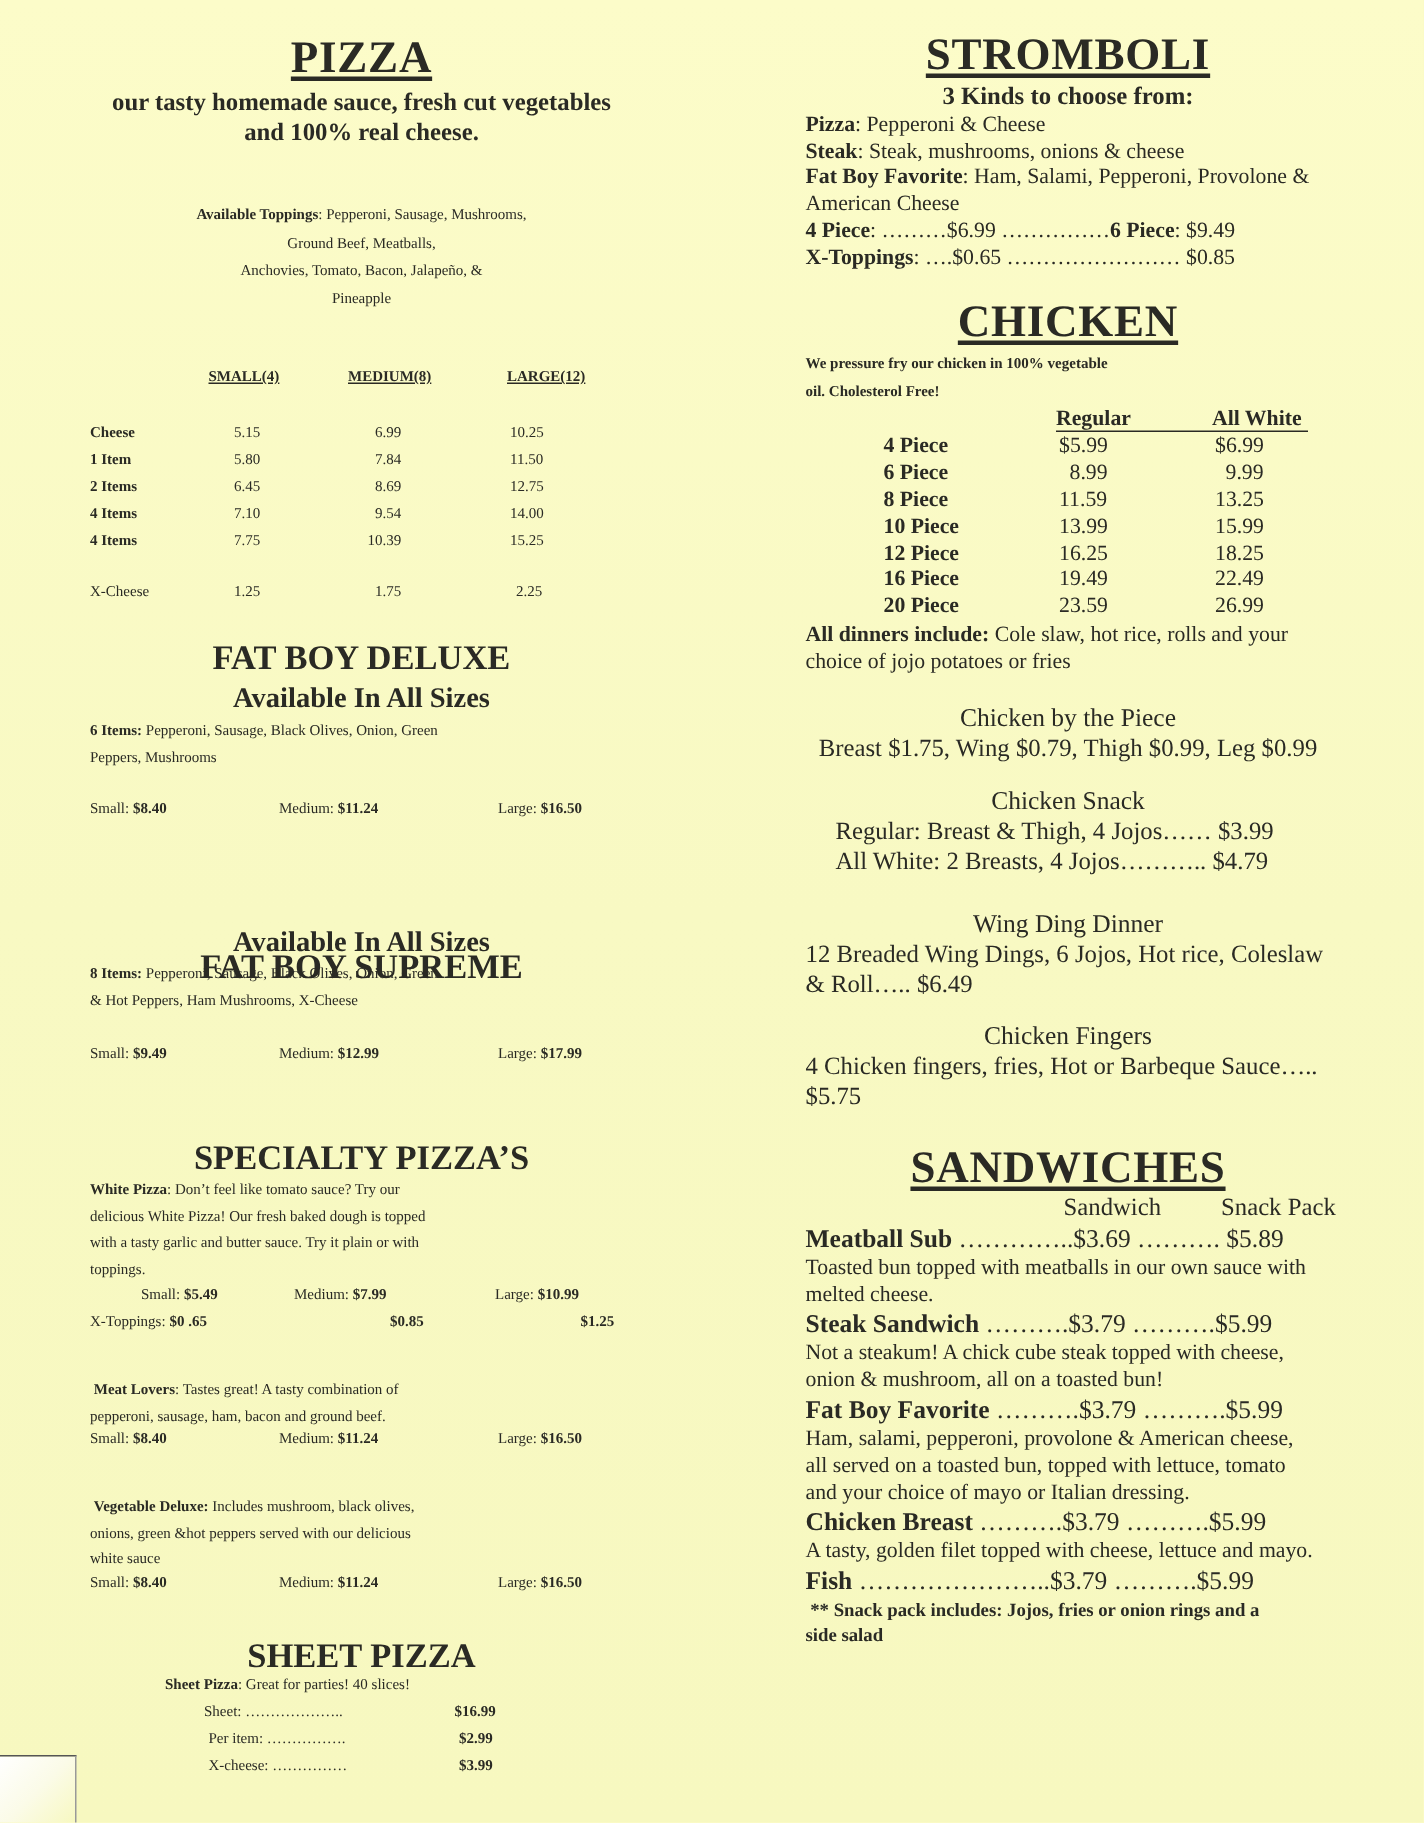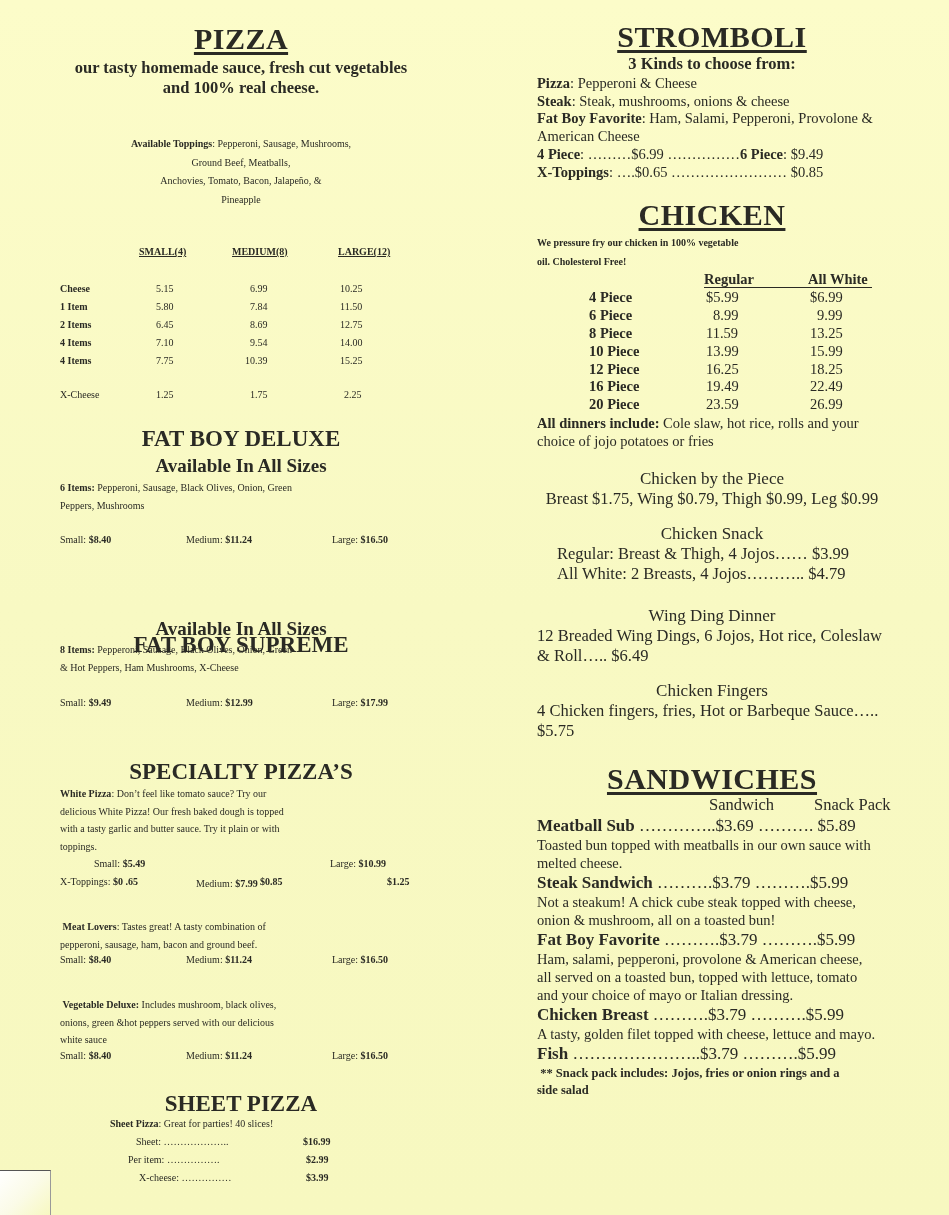--- a/index.html
+++ b/index.html
@@ -112,21 +112,21 @@
     <div class="abs t15" style="left:274px;top:697px;"><span>Large:</span> <span class="b">$17.99</span></div>
 
     <div class="abs h2 center" style="left:0;width:366px;top:759px;">SPECIALTY PIZZA’S</div>
     <div class="abs t15" style="left:2px;top:785px;line-height:17.5px;">
       <div><span class="b">White Pizza</span><span>: Don’t feel like tomato sauce? Try our</span></div>
       <div>delicious White Pizza! Our fresh baked dough is topped</div>
       <div>with a tasty garlic and butter sauce. Try it plain or with</div>
       <div>toppings.</div>
     </div>
     <div class="abs t15" style="left:36px;top:858px;"><span>Small:</span> <span class="b">$5.49</span></div>
-    <div class="abs t15" style="left:138px;top:878px;"><span>Medium:</span> <span class="b">$7.99</span></div>
+    <div class="abs t15" style="left:138px;top:858px;"><span>Medium:</span> <span class="b">$7.99</span></div>
     <div class="abs t15" style="left:272px;top:858px;"><span>Large:</span> <span class="b">$10.99</span></div>
     <div class="abs t15" style="left:2px;top:876px;"><span>X-Toppings:</span> <span class="b">$0 .65</span></div>
     <div class="abs t15 b" style="left:202px;top:876px;">$0.85</div>
     <div class="abs t15 b" style="left:329px;top:876px;">$1.25</div>
 
     <div class="abs t15" style="left:2px;top:918px;line-height:17.5px;">
       <div>&nbsp;<span class="b">Meat Lovers</span><span>: Tastes great! A tasty combination of</span></div>
       <div>pepperoni, sausage, ham, bacon and ground beef.</div>
     </div>
     <div class="abs t15" style="left:2px;top:954px;"><span>Small:</span> <span class="b">$8.40</span></div>
@@ -139,21 +139,21 @@
       <div>white sauce</div>
     </div>
     <div class="abs t15" style="left:2px;top:1050px;"><span>Small:</span> <span class="b">$8.40</span></div>
     <div class="abs t15" style="left:128px;top:1050px;"><span>Medium:</span> <span class="b">$11.24</span></div>
     <div class="abs t15" style="left:274px;top:1050px;"><span>Large:</span> <span class="b">$16.50</span></div>
 
     <div class="abs h2 center" style="left:0;width:366px;top:1091px;">SHEET PIZZA</div>
     <div class="abs t15" style="left:52px;top:1118px;"><span class="b">Sheet Pizza</span><span>: Great for parties! 40 slices!</span></div>
     <div class="abs t15" style="left:78px;top:1136px;"><span>Sheet: ………………..</span></div>
     <div class="abs t15 b" style="left:245px;top:1136px;">$16.99</div>
-    <div class="abs t15" style="left:70px;top:1154px;text-align:right;"><span>Per item: …………….</span></div>
+    <div class="abs t15" style="left:81px;top:1154px;text-align:right;"><span>Per item: …………….</span></div>
     <div class="abs t15 b" style="left:248px;top:1154px;">$2.99</div>
     <div class="abs t15" style="left:81px;top:1172px;"><span>X-cheese: ……………</span></div>
     <div class="abs t15 b" style="left:248px;top:1172px;">$3.99</div>
   </div>
 
   <div class="col right">
     <div class="abs h1 center" style="left:0;width:350px;top:20px;">STROMBOLI</div>
     <div class="abs b t16 center" style="left:0;width:350px;top:54px;">3 Kinds to choose from:</div>
     <div class="abs t14" style="left:0;top:75px;line-height:17.7px;">
       <div><span class="b">Pizza</span><span>: Pepperoni &amp; Cheese</span></div>

